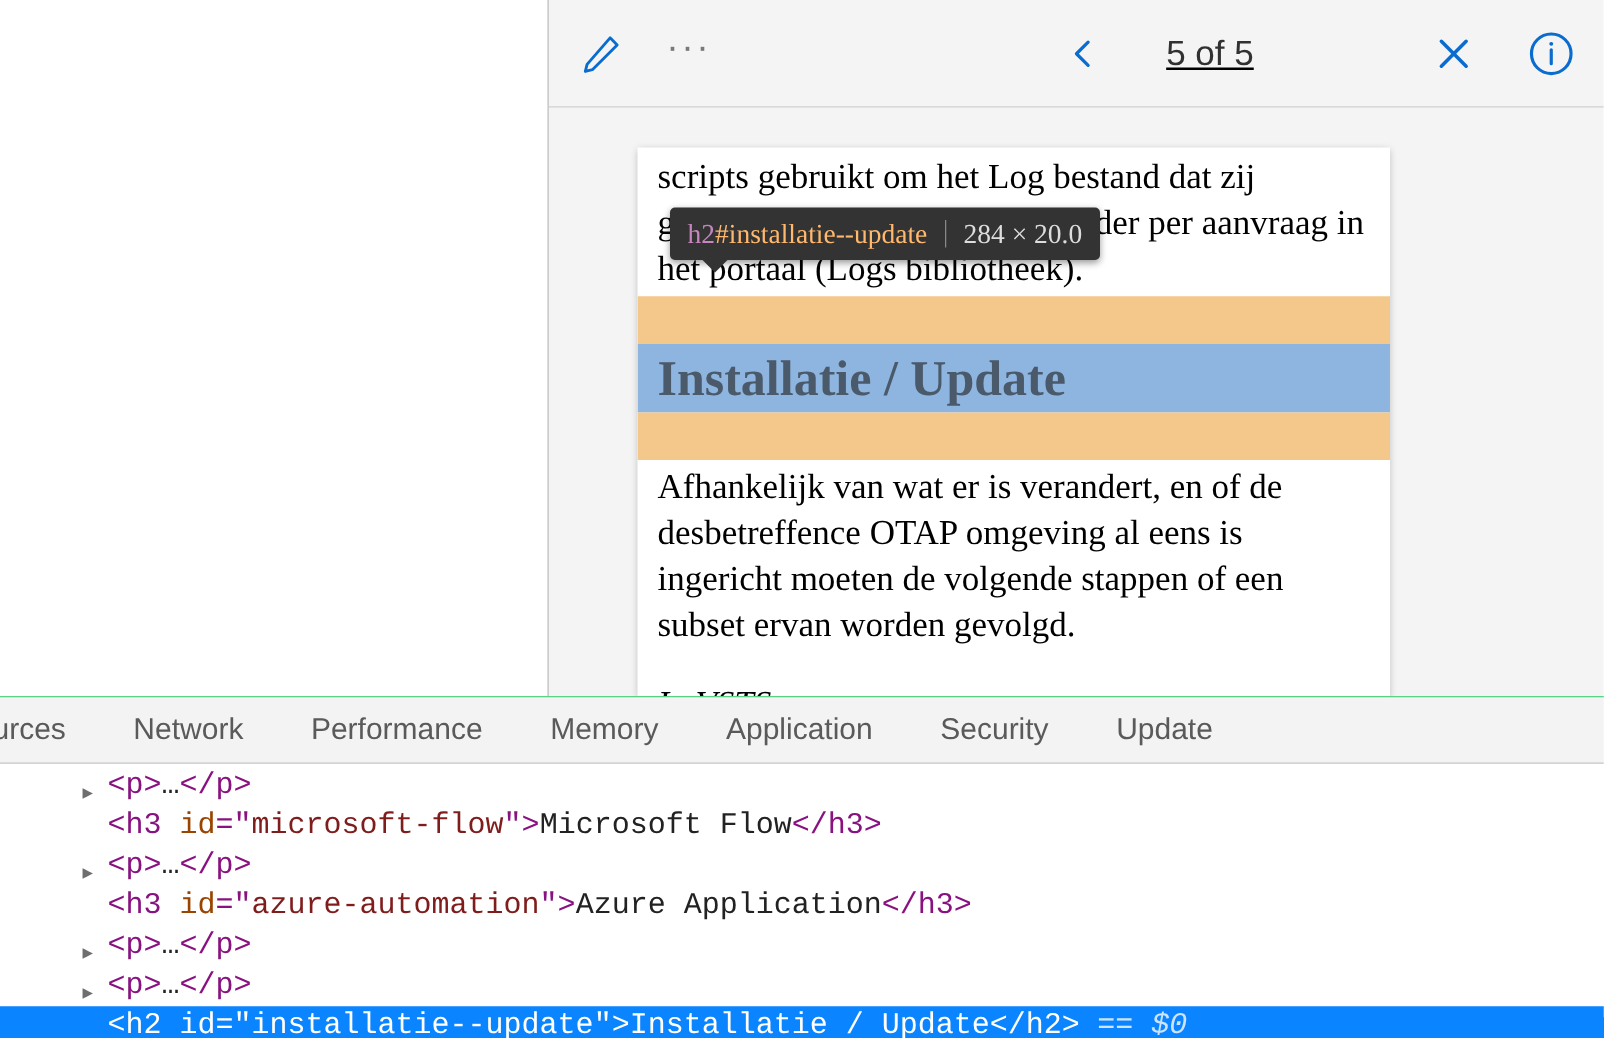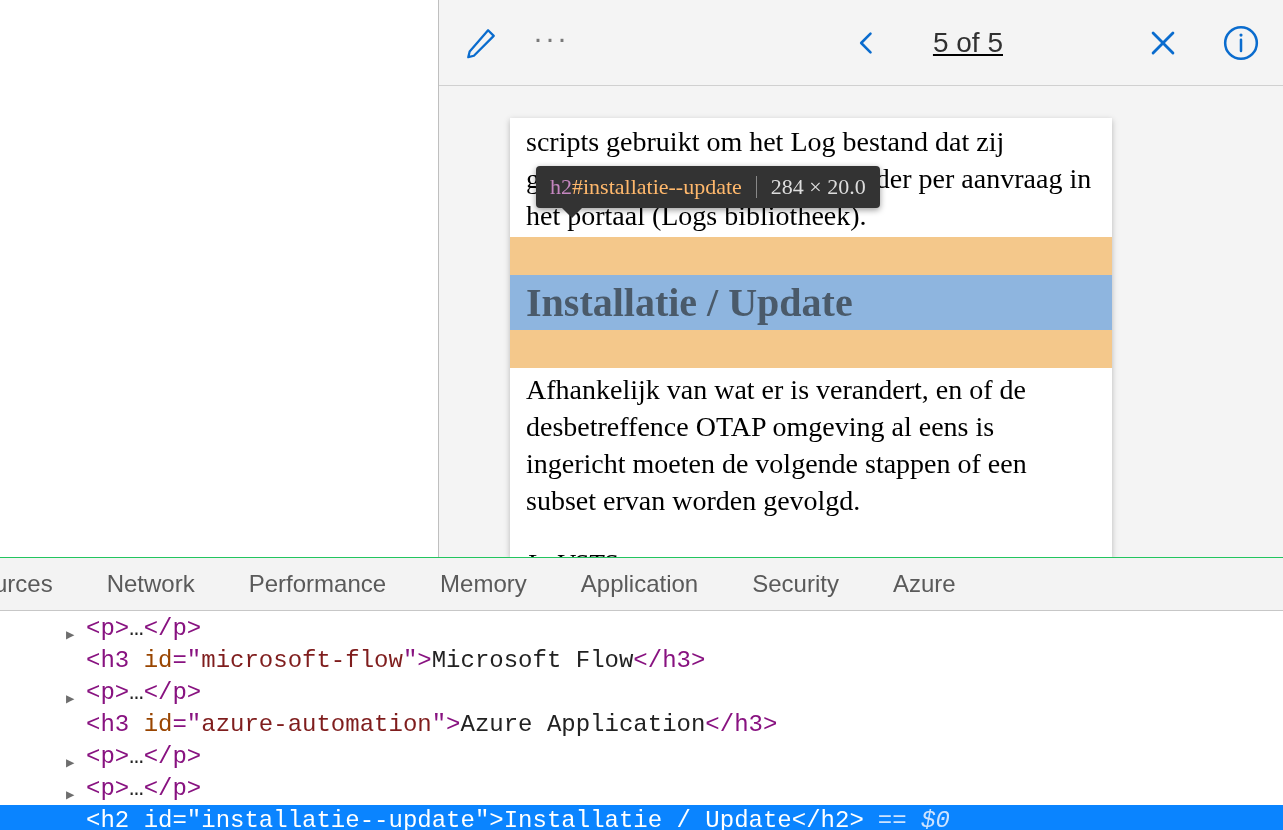--- a/index.html
+++ b/index.html
@@ -168,21 +168,21 @@
 </div>
 
 <div class="devtools">
   <div class="dt-tabs">
     <span class="dt-tab cut">urces</span>
     <span class="dt-tab">Network</span>
     <span class="dt-tab">Performance</span>
     <span class="dt-tab">Memory</span>
     <span class="dt-tab">Application</span>
     <span class="dt-tab">Security</span>
-    <span class="dt-tab">Azure</span>
+    <span class="dt-tab">Update</span>
   </div>
 
   <div class="dt-tree">
     <div class="dt-row with-tri indent"><span class="tri">▶</span><span class="clr-punc">&lt;</span><span class="clr-tag">p</span><span class="clr-punc">&gt;</span><span class="clr-dots">…</span><span class="clr-punc">&lt;/</span><span class="clr-tag">p</span><span class="clr-punc">&gt;</span></div>
 
     <div class="dt-row indent"><span class="clr-punc">&lt;</span><span class="clr-tag">h3</span> <span class="clr-attr">id</span><span class="clr-punc">="</span><span class="clr-val">microsoft-flow</span><span class="clr-punc">"&gt;</span><span class="clr-text">Microsoft Flow</span><span class="clr-punc">&lt;/</span><span class="clr-tag">h3</span><span class="clr-punc">&gt;</span></div>
 
     <div class="dt-row with-tri indent"><span class="tri">▶</span><span class="clr-punc">&lt;</span><span class="clr-tag">p</span><span class="clr-punc">&gt;</span><span class="clr-dots">…</span><span class="clr-punc">&lt;/</span><span class="clr-tag">p</span><span class="clr-punc">&gt;</span></div>
 
     <div class="dt-row indent"><span class="clr-punc">&lt;</span><span class="clr-tag">h3</span> <span class="clr-attr">id</span><span class="clr-punc">="</span><span class="clr-val">azure-automation</span><span class="clr-punc">"&gt;</span><span class="clr-text">Azure Application</span><span class="clr-punc">&lt;/</span><span class="clr-tag">h3</span><span class="clr-punc">&gt;</span></div>

